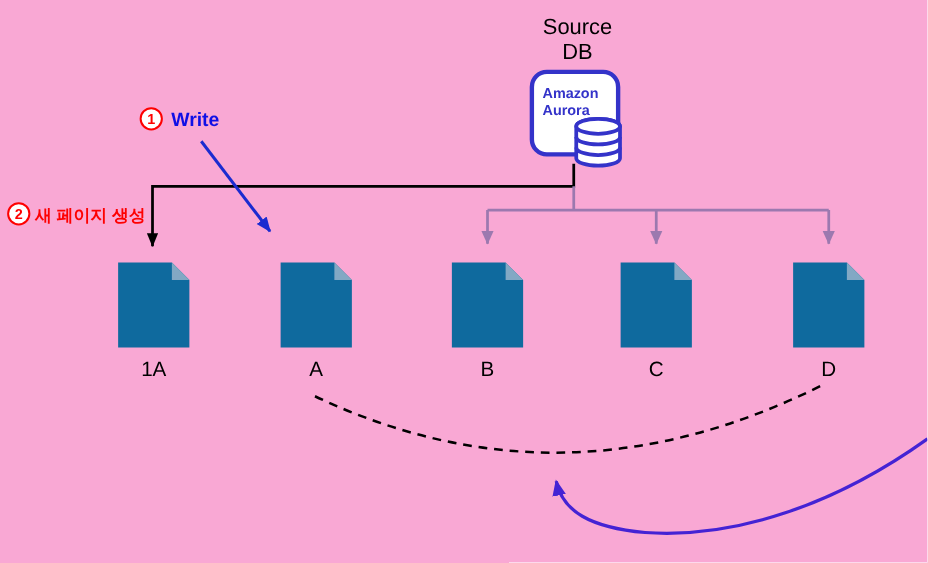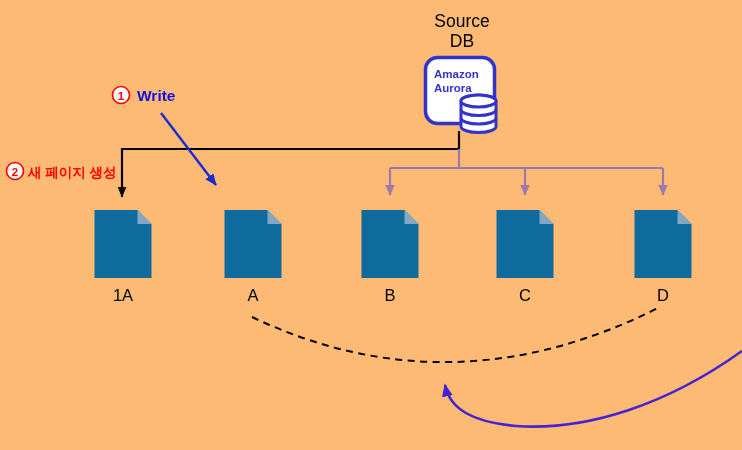--- a/index.html
+++ b/index.html
@@ -1,20 +1,20 @@
 <!DOCTYPE html>
 <html><head>
 <meta charset="utf-8">
 <style>
   html, body { margin: 0; padding: 0; background: #ffffff; }
   .canvas {
     position: relative;
     width: 742px;
     height: 450px;
-    background: #fdba74;
+    background: #f9a8d4;
     font-family: "Liberation Sans", "DejaVu Sans", sans-serif;
     overflow: hidden;
   }
   svg text { font-family: "Liberation Sans", "DejaVu Sans", sans-serif; }
   .src-label   { font-size: 17.5px; fill: #000000; }
   .aurora-word { font-size: 11.5px; font-weight: bold; fill: #3433C9; }
   .step-num    { font-size: 11.5px; font-weight: bold; fill: #FE0000; }
   .write-label { font-size: 15.5px; font-weight: bold; fill: #1010E6; }
   .korean-label{ font-size: 13.5px; font-weight: bold; fill: #FE0000; }
   .page-label  { font-size: 16.5px; fill: #000000; }

